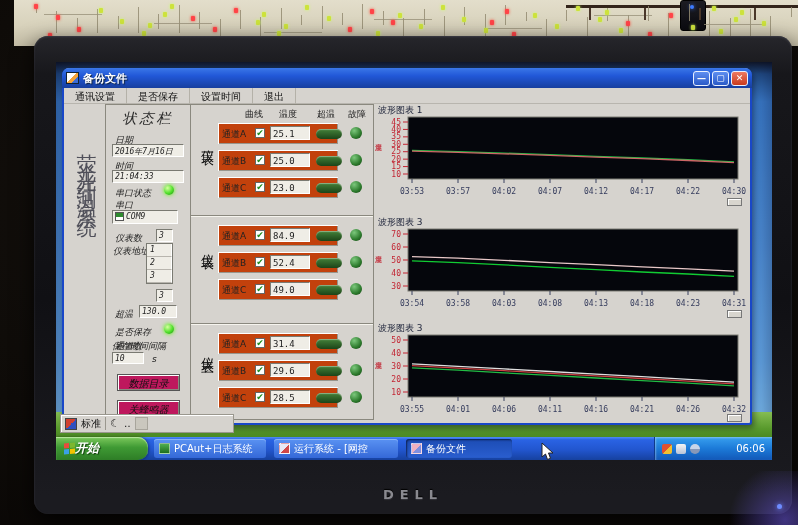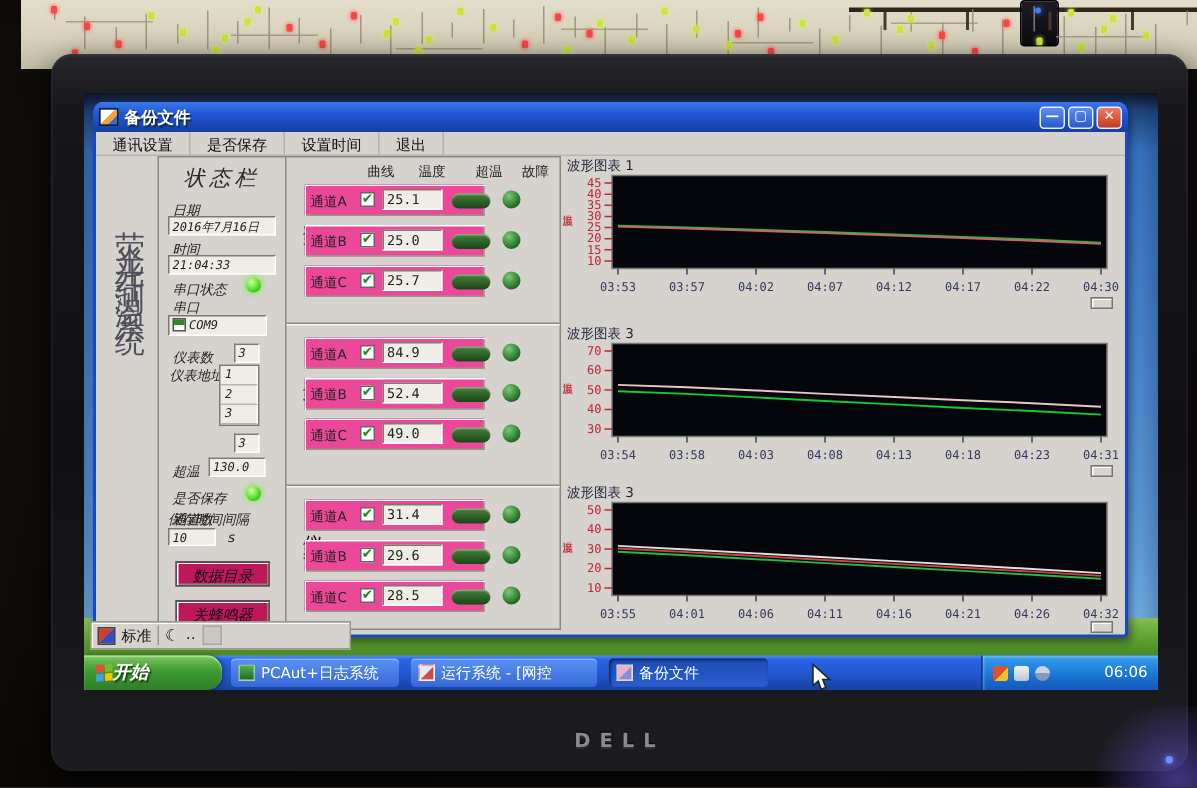--- a/index.html
+++ b/index.html
@@ -87,21 +87,21 @@
     font-size:10px;text-align:center;color:#111;padding-top:2px;}
   .sp-btn1{top:269px;left:11px;width:63px;height:17px;}
   .sp-btn2{top:295px;left:11px;width:63px;height:17px;}
 
   
   .mid-panel{position:absolute;left:125px;top:0;width:183px;height:316px;border:1px solid #8a887e;border-left:none;}
   .mp-h{position:absolute;top:3px;font-size:9px;color:#222;}
   .idiv{position:absolute;left:0;right:0;height:2px;border-top:1px solid #8a887e;border-bottom:1px solid #f6f4ee;}
   .isec{position:absolute;left:0;right:0;}
   .iname{position:absolute;left:7px;writing-mode:vertical-rl;text-orientation:upright;font-size:13px;letter-spacing:3px;color:#111;}
-  .chrow{position:absolute;left:12px;width:120px;height:21px;background:#ec4899;
+  .chrow{position:absolute;left:27px;width:120px;height:21px;background:#c2410c;
     box-shadow:inset 1px 1px 0 #fff, inset -1px -1px 0 #98958c;}
   .ch-l{position:absolute;left:4px;top:5px;font-size:9px;color:#222;}
   .ch-cb{position:absolute;left:37px;top:5px;width:10px;height:10px;background:#fff;border:1px solid #666;
     font-size:9px;line-height:9px;color:#1a8a1a;text-align:center;}
   .ch-v{position:absolute;left:52px;top:3px;width:40px;height:14px;font-size:9px;padding-top:2px;}
   .pill{position:absolute;left:98px;top:6px;width:26px;height:10px;border-radius:5px;
     background:linear-gradient(180deg,#44823a,#1c4418);box-shadow:inset 0 1px 1px rgba(255,255,255,.4);}
   .led.dim{width:12px;height:12px;background:radial-gradient(circle at 35% 30%,#7cc87c,#2c7a2c 60%,#143d12);}
   .ch-led{position:absolute;left:132px;top:4px;}
 
@@ -336,21 +336,21 @@
               <div class="chrow" style="top: 31px;">
                 <div class="ch-l">通道B</div>
                 <div class="ch-cb">✔</div>
                 <div class="sunken ch-v">25.0</div>
                 <div class="pill"></div>
                 <div class="led dim ch-led"></div>
               </div>
               <div class="chrow" style="top: 58px;">
                 <div class="ch-l">通道C</div>
                 <div class="ch-cb">✔</div>
-                <div class="sunken ch-v">25.7</div>
+                <div class="sunken ch-v">23.0</div>
                 <div class="pill"></div>
                 <div class="led dim ch-led"></div>
               </div>
             </div>
             <div class="isec" style="top: 116px; height: 100px;">
               <div class="iname" style="top: 22px;">仪表二</div>
               <div class="chrow" style="top: 4px;">
                 <div class="ch-l">通道A</div>
                 <div class="ch-cb">✔</div>
                 <div class="sunken ch-v">84.9</div>

